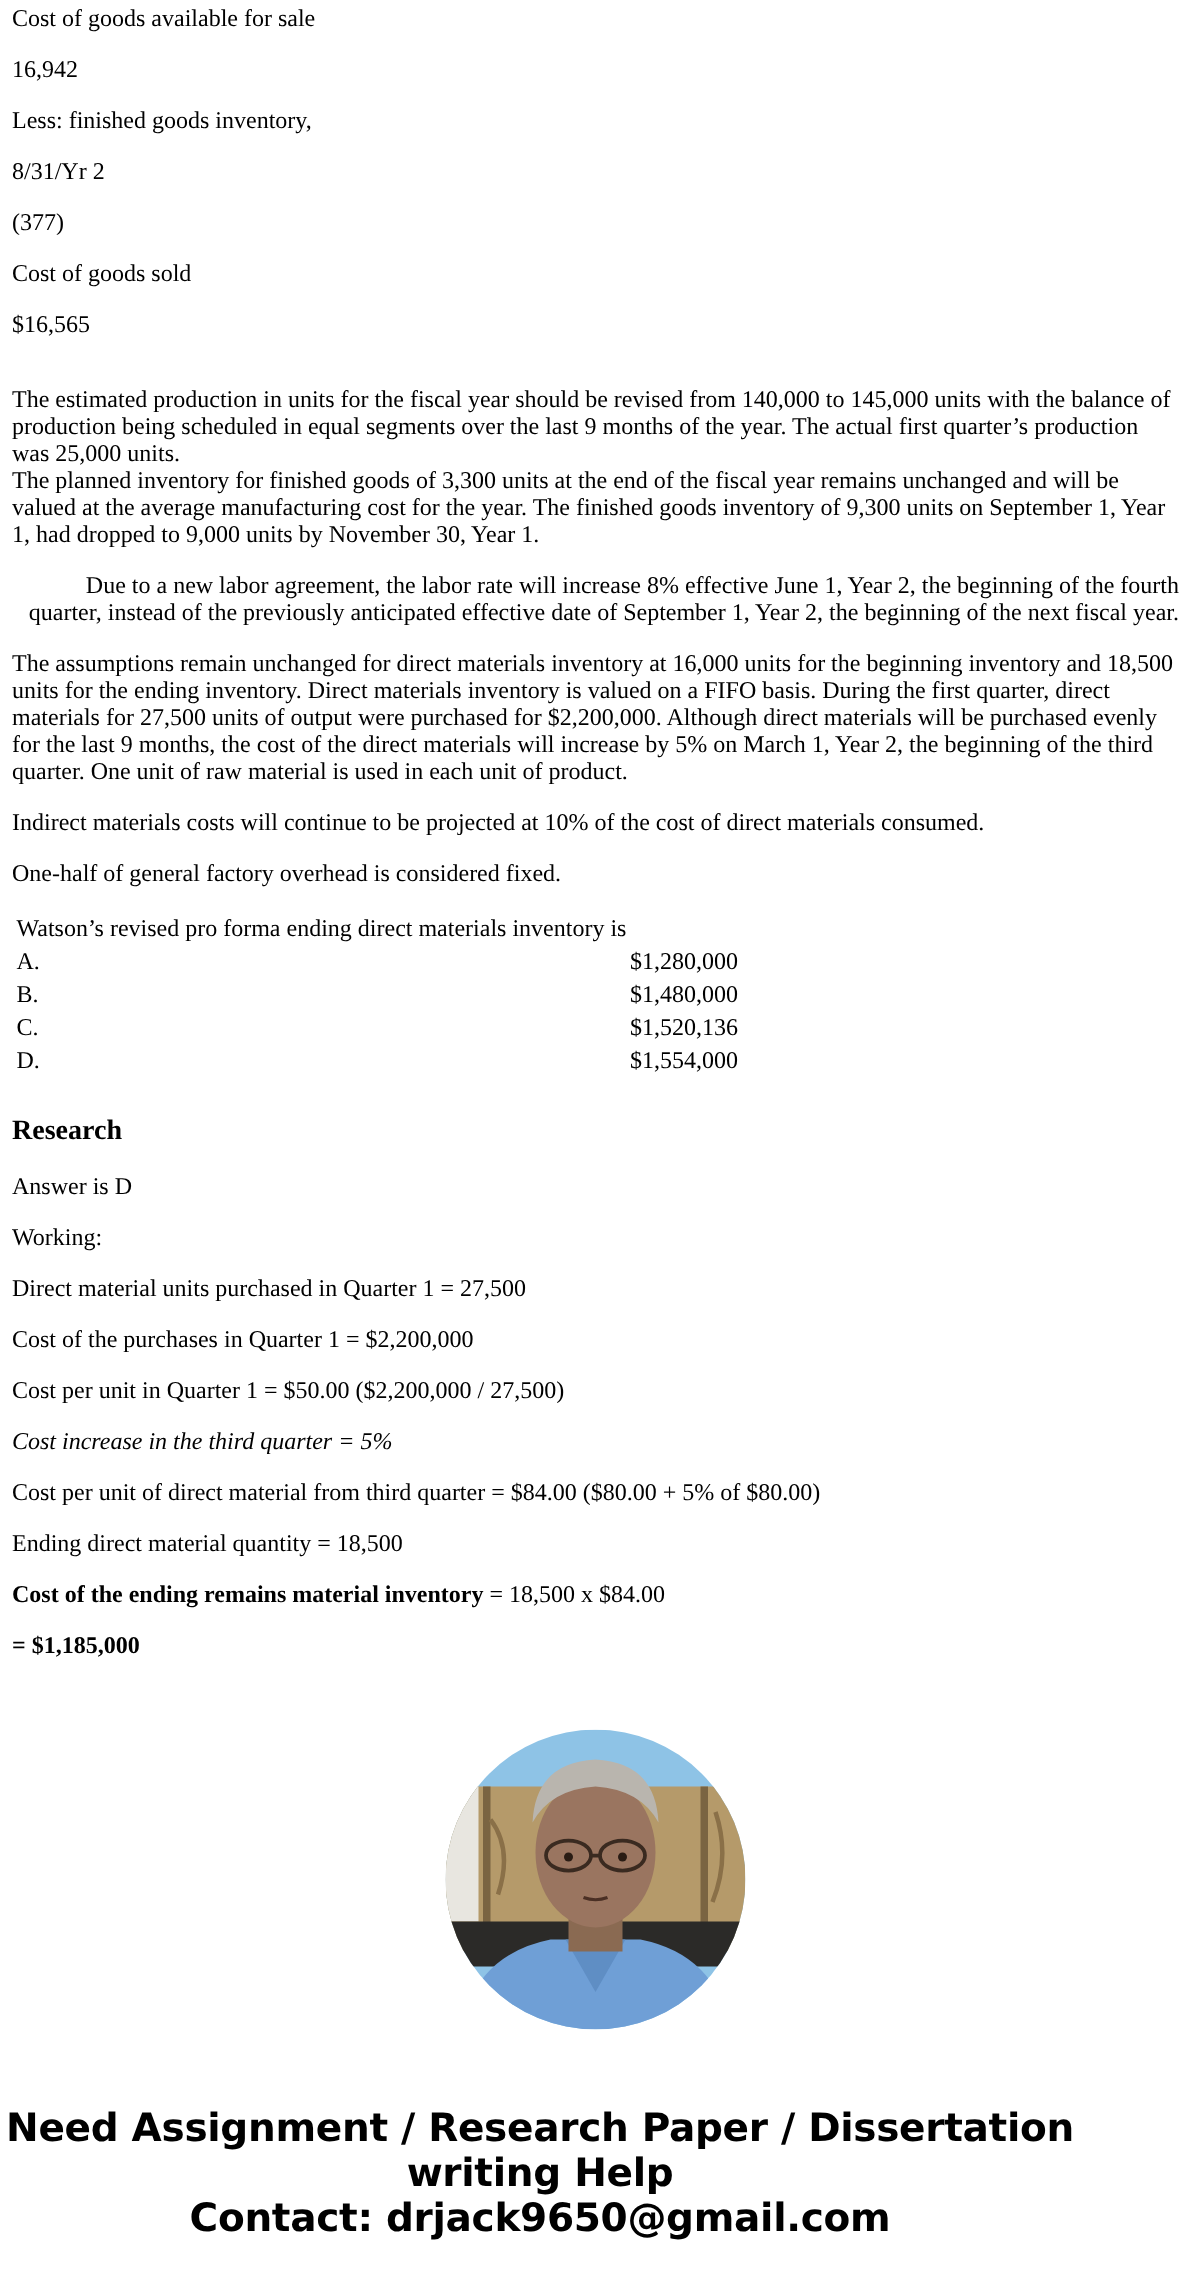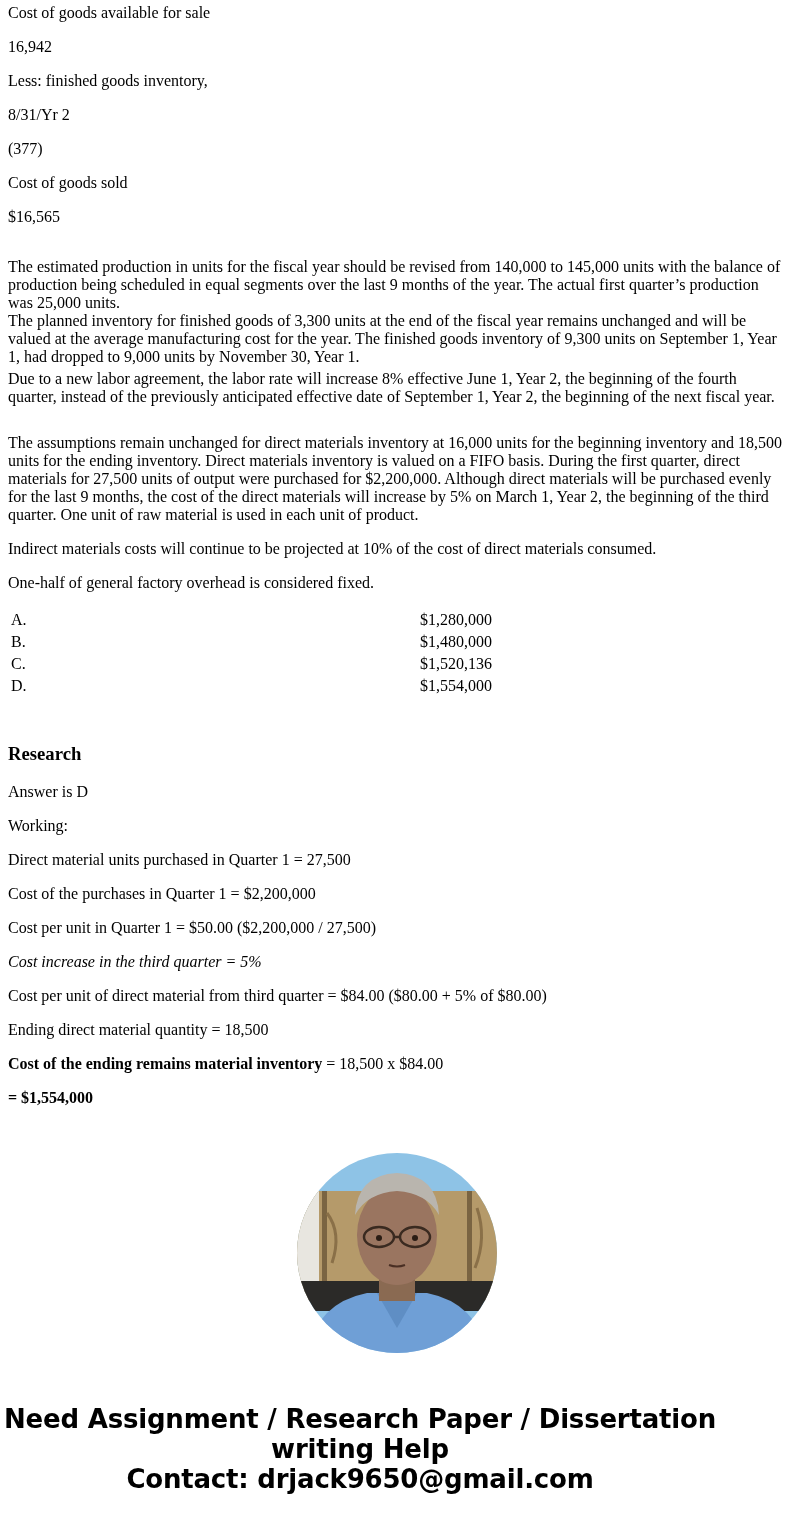--- a/index.html
+++ b/index.html
@@ -53,27 +53,30 @@
 <p class="top-p" style="top:4px;">Cost of goods available for sale</p>
 <p class="top-p" style="top:38px;">16,942</p>
 <p class="top-p" style="top:72px;">Less: finished goods inventory,</p>
 <p class="top-p" style="top:106px;">8/31/Yr 2</p>
 <p class="top-p" style="top:140px;">(377)</p>
 <p class="top-p" style="top:174px;">Cost of goods sold</p>
 <p class="top-p" style="top:208px;">$16,565</p>
 
 <p class="top-p" style="top:258px; width:778px;">The estimated production in units for the fiscal year should be revised from 140,000 to 145,000 units with the balance of production being scheduled in equal segments over the last 9 months of the year. The actual first quarter’s production was 25,000 units.</p>
 <p class="top-p" style="top:312px; width:778px;">The planned inventory for finished goods of 3,300 units at the end of the fiscal year remains unchanged and will be valued at the average manufacturing cost for the year. The finished goods inventory of 9,300 units on September 1, Year 1, had dropped to 9,000 units by November 30, Year 1.</p>
-<p class="top-p" style="top:370px; width:778px;">Due to a new labor agreement, the labor rate will increase 8% effective June 1, Year 2, the beginning of the fourth quarter, instead of the previously anticipated effective date of September 1, Year 2, the beginning of the next fiscal year.</p>
+<p class="top-p" style="top:382px; width:778px;text-align:right;">Due to a new labor agreement, the labor rate will increase 8% effective June 1, Year 2, the beginning of the fourth quarter, instead of the previously anticipated effective date of September 1, Year 2, the beginning of the next fiscal year.</p>
 <p class="top-p" style="top:434px; width:778px;">The assumptions remain unchanged for direct materials inventory at 16,000 units for the beginning inventory and 18,500 units for the ending inventory. Direct materials inventory is valued on a FIFO basis. During the first quarter, direct materials for 27,500 units of output were purchased for $2,200,000. Although direct materials will be purchased evenly for the last 9 months, the cost of the direct materials will increase by 5% on March 1, Year 2, the beginning of the third quarter. One unit of raw material is used in each unit of product.</p>
 <p class="top-p" style="top:540px; width:778px;">Indirect materials costs will continue to be projected at 10% of the cost of direct materials consumed.</p>
 <p class="top-p" style="top:574px; width:778px;">One-half of general factory overhead is considered fixed.</p>
 
 <table class="options">
   <tbody>
+      <tr>
+    <td colspan="2">Watson’s revised pro forma ending direct materials inventory is</td>
+  </tr>
   <tr>
     <td class="opt-letter">A.</td>
     <td>$1,280,000</td>
   </tr>
   <tr>
     <td class="opt-letter">B.</td>
     <td>$1,480,000</td>
   </tr>
   <tr>
     <td class="opt-letter">C.</td>
@@ -89,21 +92,21 @@
 <h3 class="solution-title">Research</h3>
 <p class="top-p" style="top:783px;">Answer is D</p>
 <p class="top-p" style="top:817px;">Working:</p>
 <p class="top-p" style="top:851px;">Direct material units purchased in Quarter 1 = 27,500</p>
 <p class="top-p" style="top:885px;">Cost of the purchases in Quarter 1 = $2,200,000</p>
 <p class="top-p" style="top:919px;">Cost per unit in Quarter 1 = $50.00 ($2,200,000 / 27,500)</p>
 <p class="top-p" style="top:953px;font-style:italic;">Cost increase in the third quarter = 5%</p>
 <p class="top-p" style="top:987px;">Cost per unit of direct material from third quarter = $84.00 ($80.00 + 5% of $80.00)</p>
 <p class="top-p" style="top:1021px;">Ending direct material quantity = 18,500</p>
 <p class="top-p" style="top:1055px;"><b>Cost of the ending remains material inventory</b><span> = 18,500 x $84.00</span></p>
-<p class="top-p" style="top:1089px; font-weight:bold;">= $1,554,000</p>
+<p class="top-p" style="top:1089px; font-weight:bold;">= $1,185,000</p>
 
 <div class="avatar">
   <svg width="200" height="200" viewBox="0 0 200 200">
     <rect x="0" y="0" width="200" height="200" fill="#8ec3e6"></rect>
     <rect x="0" y="38" width="200" height="110" fill="#b59a6a"></rect>
     <rect x="0" y="38" width="22" height="90" fill="#e8e6e0"></rect>
     <rect x="25" y="38" width="5" height="110" fill="#7a6442"></rect>
     <rect x="170" y="38" width="5" height="110" fill="#7a6442"></rect>
     <path d="M30 60 Q45 80 35 110 M180 55 Q190 85 178 115" stroke="#8a7048" stroke-width="3" fill="none"></path>
     <rect x="0" y="128" width="200" height="30" fill="#2b2a28"></rect>

